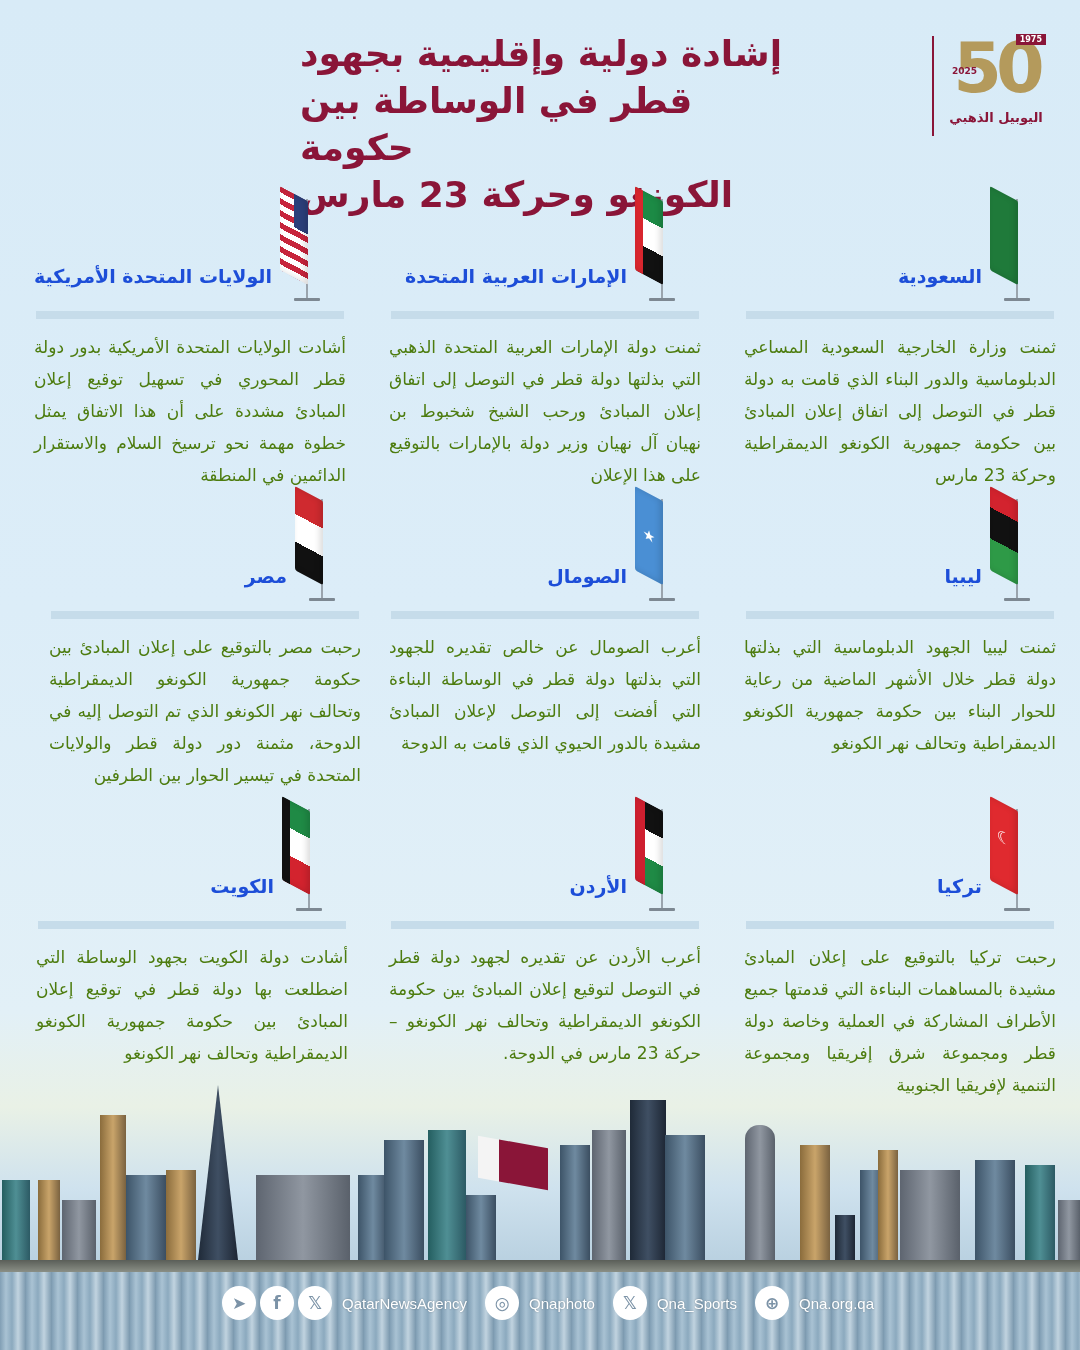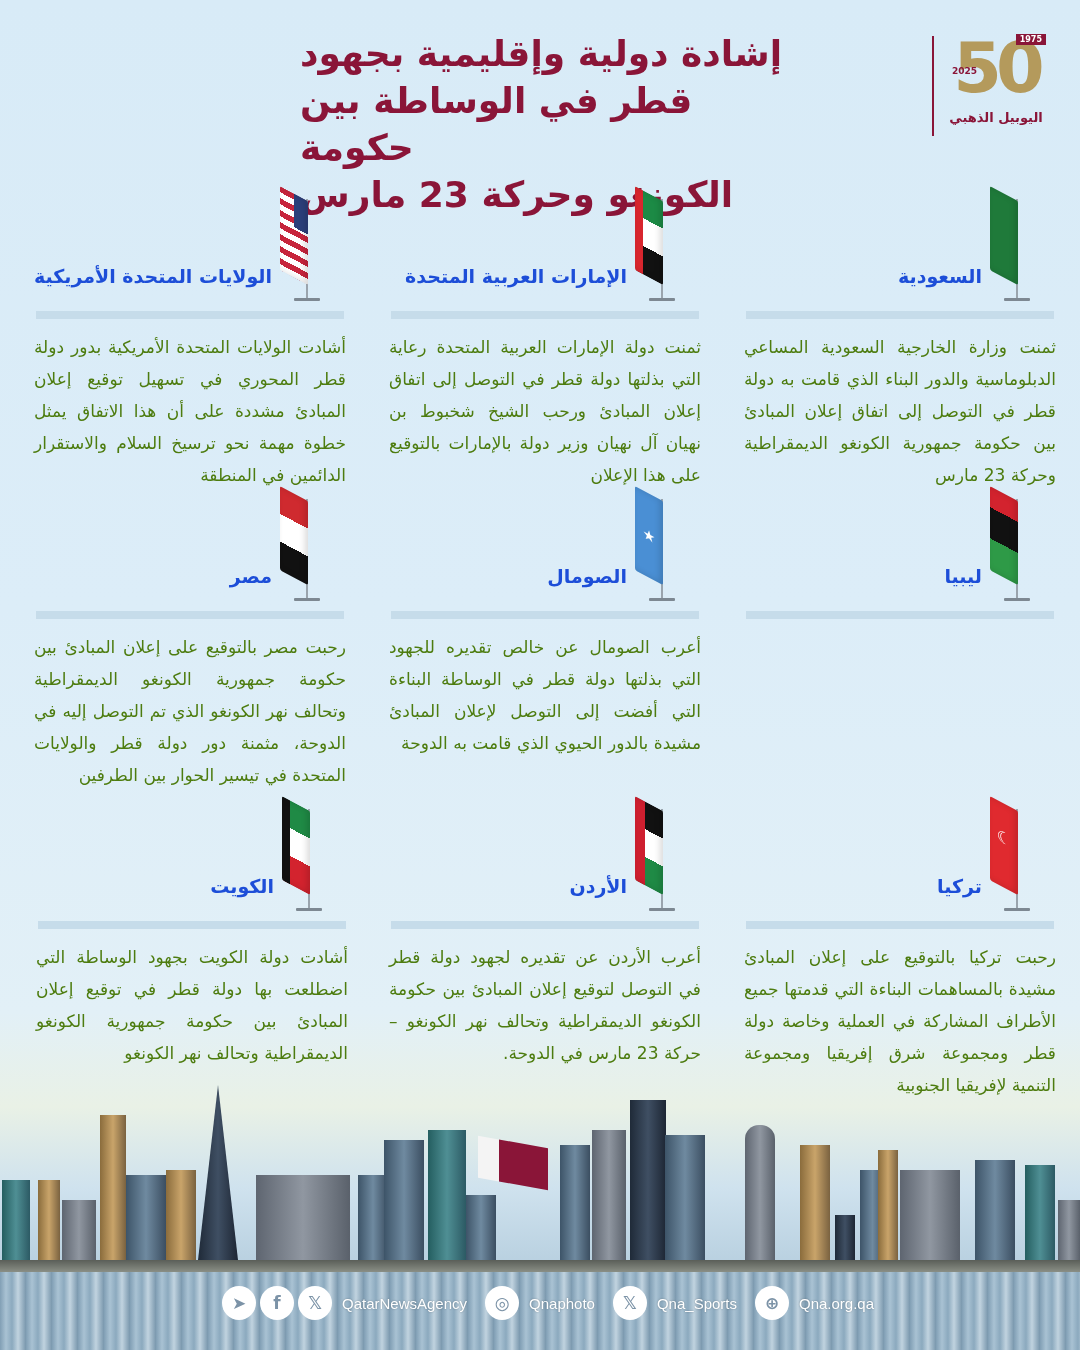--- a/index.html
+++ b/index.html
@@ -98,21 +98,21 @@
 <div class="card" style="left:385px; top:195px;">
   <div class="card-head">
     <div class="flag-wrap">
       <div class="flag-pole"></div>
         <div class="flag-base"></div>
       <div class="flag-cloth" style="background:linear-gradient(90deg,#d8262e 0 28%, transparent 28%), linear-gradient(180deg,#1c8a45 0 33%, #ffffff 33% 66%, #111 66%);"></div>
     </div>
     <div class="country-name">الإمارات العربية المتحدة</div>
   </div>
   <div class="card-rule"></div>
-  <div class="card-body">ثمنت دولة الإمارات العربية المتحدة رعاية التي بذلتها دولة قطر في التوصل إلى اتفاق إعلان المبادئ ورحب الشيخ شخبوط بن نهيان آل نهيان وزير دولة بالإمارات بالتوقيع على هذا الإعلان</div>
+  <div class="card-body">ثمنت دولة الإمارات العربية المتحدة الذهبي التي بذلتها دولة قطر في التوصل إلى اتفاق إعلان المبادئ ورحب الشيخ شخبوط بن نهيان آل نهيان وزير دولة بالإمارات بالتوقيع على هذا الإعلان</div>
 </div>
 
 <div class="card" style="left:30px; top:195px;">
   <div class="card-head">
     <div class="flag-wrap">
       <div class="flag-pole"></div>
         <div class="flag-base"></div>
       <div class="flag-cloth" style="background:linear-gradient(90deg, transparent 50%, transparent 50%), linear-gradient(180deg,#2b3f7a 0 40%, transparent 40%) right/50% 100% no-repeat, repeating-linear-gradient(180deg,#c7253c 0 6px,#ffffff 6px 12px);"></div>
     </div>
     <div class="country-name">الولايات المتحدة الأمريكية</div>
@@ -124,36 +124,37 @@
 <div class="card" style="left:740px; top:495px;">
   <div class="card-head">
     <div class="flag-wrap">
       <div class="flag-pole"></div>
         <div class="flag-base"></div>
       <div class="flag-cloth" style="background:linear-gradient(180deg,#d3232e 0 25%, #111 25% 62%, #2e9a47 62%);"></div>
     </div>
     <div class="country-name">ليبيا</div>
   </div>
   <div class="card-rule"></div>
+  <div class="card-body">ثمنت ليبيا الجهود الدبلوماسية التي بذلتها دولة قطر خلال الأشهر الماضية من رعاية للحوار البناء بين حكومة جمهورية الكونغو الديمقراطية وتحالف نهر الكونغو</div>
 </div>
 
 <div class="card" style="left:385px; top:495px;">
   <div class="card-head">
     <div class="flag-wrap">
       <div class="flag-pole"></div>
         <div class="flag-base"></div>
       <div class="flag-cloth" style="background:#4a8fd4; color:#fff; font-size:14px; text-align:center; line-height:84px;">★</div>
     </div>
     <div class="country-name">الصومال</div>
   </div>
   <div class="card-rule"></div>
   <div class="card-body">أعرب الصومال عن خالص تقديره للجهود التي بذلتها دولة قطر في الوساطة البناءة التي أفضت إلى التوصل لإعلان المبادئ مشيدة بالدور الحيوي الذي قامت به الدوحة</div>
 </div>
 
-<div class="card" style="left:30px; top:495px;">
+<div class="card" style="left:45px; top:495px;">
   <div class="card-head">
     <div class="flag-wrap">
       <div class="flag-pole"></div>
         <div class="flag-base"></div>
       <div class="flag-cloth" style="background:linear-gradient(180deg,#cf2a2f 0 33%, #ffffff 33% 66%, #111 66%);"></div>
     </div>
     <div class="country-name">مصر</div>
   </div>
   <div class="card-rule"></div>
   <div class="card-body">رحبت مصر بالتوقيع على إعلان المبادئ بين حكومة جمهورية الكونغو الديمقراطية وتحالف نهر الكونغو الذي تم التوصل إليه في الدوحة، مثمنة دور دولة قطر والولايات المتحدة في تيسير الحوار بين الطرفين</div>

